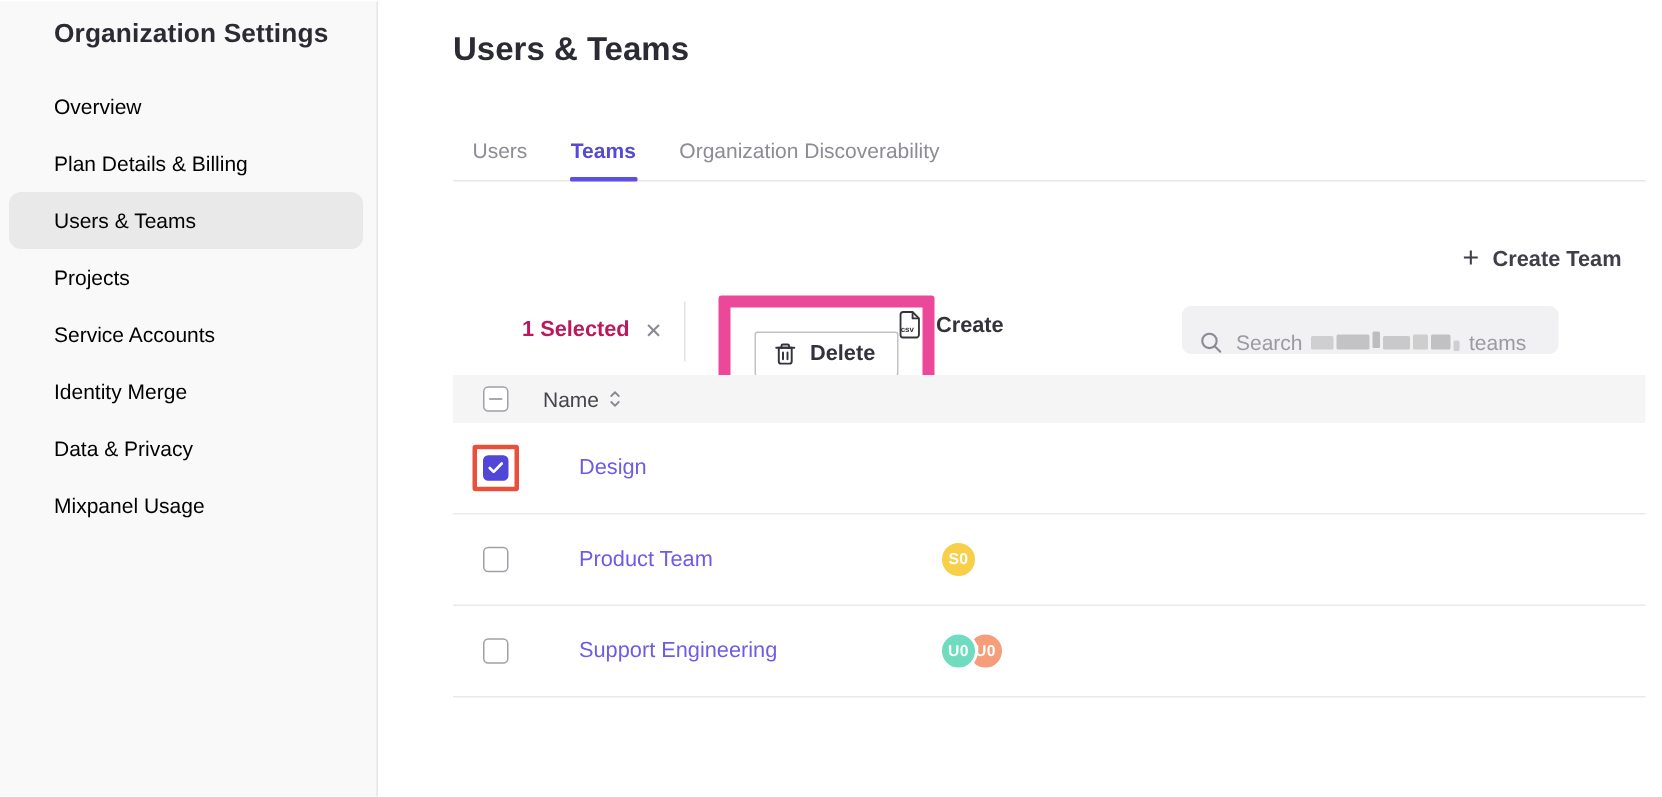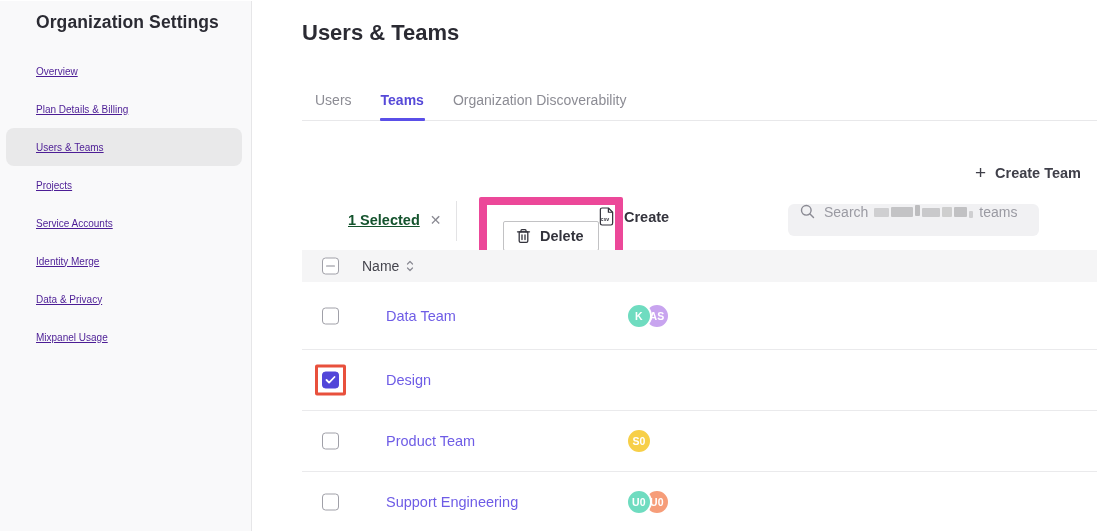--- a/index.html
+++ b/index.html
@@ -4,48 +4,48 @@
 <style>
   * { margin:0; padding:0; box-sizing:border-box; }
   html,body { width:1108px; height:531px; }
   body { font-family:"Liberation Sans", sans-serif; background:#fff; color:#3c3c44; overflow:hidden; }
   #app { position:relative; width:1108px; height:531px; overflow:hidden; background:#fff; }
 
   
   .sidebar { position:absolute; left:0; top:1px; width:252px; height:531px; background:#f9f9fa; border-right:1px solid #e6e6e8; }
   .sidebar-title { position:absolute; left:36px; top:11px; font-size:17.5px; font-weight:700; color:#2b2b33; letter-spacing:.1px; }
   .nav { position:absolute; top:51px; left:0; right:0; display:flex; flex-direction:column; }
-  .nav-item { height:38px; display:flex; align-items:center; margin:0 9px 0 6px; padding-left:30px; border-radius:8px; font-size:10px; font-weight:500; color:#4c1d95; cursor:pointer;text-decoration:underline; }
+  .nav-item { height:38px; display:flex; align-items:center; margin:0 9px 0 6px; padding-left:30px; border-radius:8px; font-size:14px; font-weight:500; color:#000000; cursor:pointer; }
   .nav-item.selected { background:#e9e9ea; }
 
   
   .page-title { position:absolute; left:302px; top:20px; font-size:22px; font-weight:700; color:#2b2b33; }
 
   .tabs { position:absolute; left:302px; top:80px; width:795px; height:41px; border-bottom:1px solid #e8e8ea; display:flex; gap:27px; padding-left:12px; }
   .tab { position:relative; display:flex; align-items:center; font-size:14px; font-weight:500; color:#8c8c94; cursor:pointer; padding:0 1px; }
   .tab.active { color:#5649d8; font-weight:700; }
   .tab.active .tab-underline { position:absolute; left:0; right:0; bottom:-1px; height:3.5px; background:#5a4fe8; border-radius:1px; }
 
   
   .create-team { position:absolute; top:165px; right:27px; display:flex; align-items:center; gap:9px; font-size:14.5px; font-weight:600; color:#3f3f49; cursor:pointer; }
   .plus-glyph { font-size:19px; font-weight:400; line-height:16px; color:#3f3f49; }
 
   .selected-bar { position:absolute; left:348px; top:212px; display:flex; align-items:center; gap:10px; }
-  .selected-count { font-size:14.5px; font-weight:600; color:#14532d;text-decoration:underline; }
+  .selected-count { font-size:14.5px; font-weight:600; color:#be185d; }
   .clear-x { font-size:14px; color:#8a8a93; cursor:pointer; }
 
   .vdivider { position:absolute; left:456px; top:201px; width:1px; height:40px; background:#e3e3e5; }
 
   .annotation-box { position:absolute; left:479px; top:197px; border:8px solid #ec4899; border-radius:2px; background:#fff; padding:16px; }
   .btn-frame { border:1px solid #c2c2c4; border-radius:2px; background:#fff; display:flex; align-items:center; gap:9px; padding:6px 14px 6px 12px; cursor:pointer; }
   .btn-label { font-size:14.5px; font-weight:600; color:#33333c; }
 
   .export-btn { position:absolute; left:598px; top:207px; display:flex; align-items:center; gap:9px; cursor:pointer; }
 
-  .search-box { position:absolute; left:788px; top:204px; width:251px; height:32px; background:#f1f1f3; border-radius:6px; display:flex; align-items:flex-start; padding-left:12px; gap:9px; cursor:text; }
+  .search-box { position:absolute; left:788px; top:204px; width:251px; height:32px; background:#f1f1f3; border-radius:6px; display:flex; align-items:flex-end; padding-left:12px; gap:9px; cursor:text; }
   .search-text { display:flex; align-items:center; gap:6px; font-size:14px; color:#9a9aa2; }
   .redact { display:inline-flex; align-items:center; gap:2px; }
   .redact i { display:inline-block; border-radius:1px; }
   .redact i:nth-child(1){ width:15px; height:9px; background:#cfcfd1; }
   .redact i:nth-child(2){ width:22px; height:10px; background:#c3c3c5; }
   .redact i:nth-child(3){ width:5px;  height:11px; background:#bdbdbf; margin-top:-3px; }
   .redact i:nth-child(4){ width:18px; height:9px;  background:#c9c9cb; }
   .redact i:nth-child(5){ width:10px; height:10px; background:#cecece; }
   .redact i:nth-child(6){ width:13px; height:10px; background:#c1c1c3; }
   .redact i:nth-child(7){ width:4px;  height:7px;  background:#cfcfd1; margin-top:4px; }
@@ -180,32 +180,20 @@
         <span>Name</span>
         <span>
           <svg width="8" height="12" viewBox="0 0 8 12" fill="none" stroke="#8a8a93" stroke-width="1.2" stroke-linecap="round" stroke-linejoin="round">
             <path d="M1.5 4L4 1.5 6.5 4"></path>
             <path d="M1.5 8L4 10.5 6.5 8"></path>
           </svg>
         </span>
       </div>
     </div>
 
-    <div class="trow r1">
-      <div class="cell-check">
-        <div class="checkbox"></div>
-      </div>
-      <div class="cell-name">
-        <span class="team-link">Data Team</span>
-      </div>
-      <div class="cell-avatars">
-        <span class="avatar first" style="background: rgb(111, 220, 192);">K</span>
-        <span class="avatar second" style="background: rgb(200, 164, 239);">AS</span>
-      </div>
-    </div>
 
     <div class="trow r2">
       <div class="cell-check">
         <span class="check-annotation">
           <div class="checkbox checked">
             <svg width="11" height="9" viewBox="0 0 11 9" fill="none" stroke="#ffffff" stroke-width="1.8" stroke-linecap="round" stroke-linejoin="round">
               <path d="M1.5 4.5l2.6 2.6L9.5 1.5"></path>
             </svg>
           </div>
         </span>

